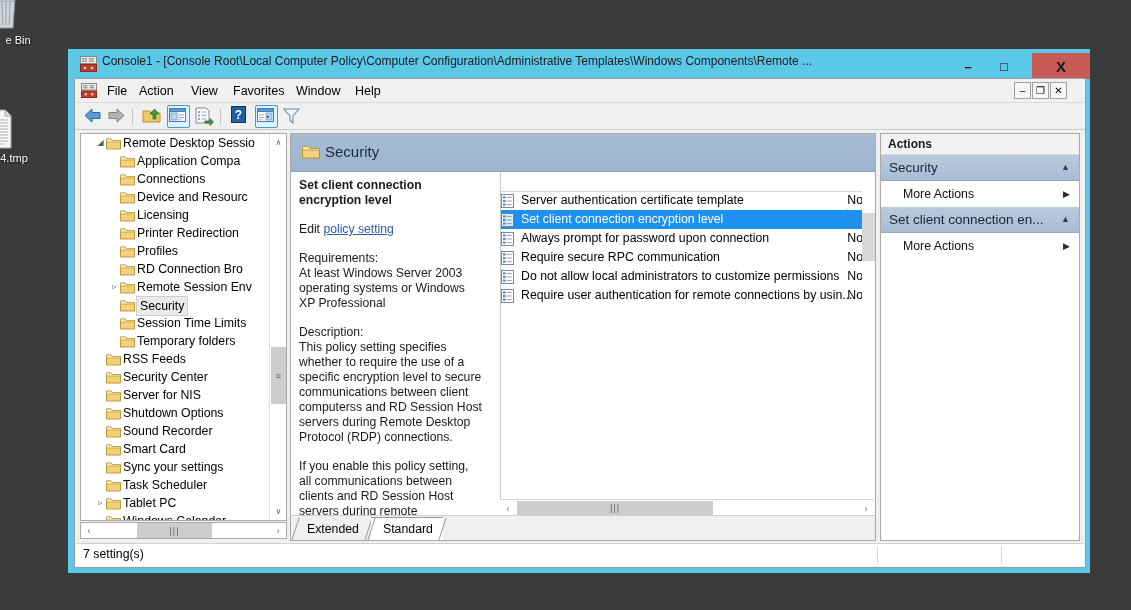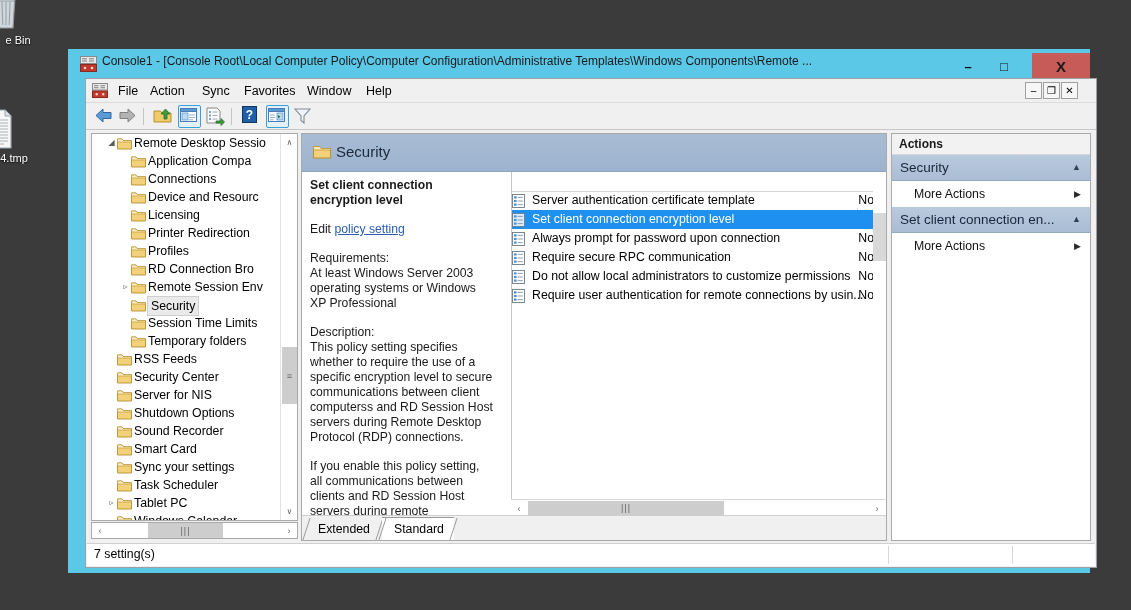--- a/index.html
+++ b/index.html
@@ -27,21 +27,21 @@
   #title-text{position:absolute;left:34px;top:5px;right:140px;
      font-size:12px;color:#1a1a1a;white-space:nowrap;overflow:hidden;}
   .caption-btn{position:absolute;top:4px;width:36px;height:26px;
      display:flex;align-items:center;justify-content:center;
      font-size:13px;font-weight:bold;color:#111;cursor:default;}
   #btn-min{right:104px;}
   #btn-max{right:68px;}
   #btn-close{right:0;width:58px;background:#c75b57;color:#1a1a1a;font-size:15px;}
 
   
-  #client{position:absolute;left:17px;top:33px;width:1012px;height:490px;
+  #client{position:absolute;left:6px;top:33px;width:1012px;height:490px;
      background:#f0f0f0;border:1px solid #9aa0a6;box-sizing:border-box;overflow:hidden;}
 
   
   #menu-bar{position:absolute;left:0;top:0;width:100%;height:24px;background:#f0f0f0;
      border-bottom:1px solid #dcdcdc;box-sizing:border-box;}
   #menu-bar .mdi-icon{position:absolute;left:6px;top:4px;}
   .menu-item{position:absolute;top:4px;height:17px;line-height:17px;padding:0 6px;font-size:12.5px;color:#000;}
   .mdi-btn{position:absolute;top:3px;width:17px;height:17px;border:1px solid #a0a0a0;background:#f6f6f6;
      font-size:10px;line-height:15px;text-align:center;color:#000;box-sizing:border-box;}
 
@@ -208,21 +208,21 @@
           <rect x="8.5" y="2" width="4.5" height="1.3"></rect>
               <rect x="8.5" y="4" width="4.5" height="1.3"></rect>
             </g>
           <rect x="0.5" y="8" width="15" height="6.5" fill="#c0392b" stroke="#8a2b20"></rect>
           <circle cx="4.7" cy="11.2" r="1.2" fill="#f5d0cb"></circle>
             <circle cx="11.2" cy="11.2" r="1.2" fill="#f5d0cb"></circle>
         </svg>
       </span>
       <div class="menu-item" style="left:26px">File</div>
       <div class="menu-item" style="left:58px">Action</div>
-      <div class="menu-item" style="left:110px">Sync</div>
+      <div class="menu-item" style="left:110px">View</div>
       <div class="menu-item" style="left:152px">Favorites</div>
       <div class="menu-item" style="left:215px">Window</div>
       <div class="menu-item" style="left:274px">Help</div>
       <div class="mdi-btn" style="right:54px">–</div>
       <div class="mdi-btn" style="right:36px">❐</div>
       <div class="mdi-btn" style="right:18px">✕</div>
     </div>
 
     <div id="toolbar">
       <div class="tb-btn" style="left:7px">

